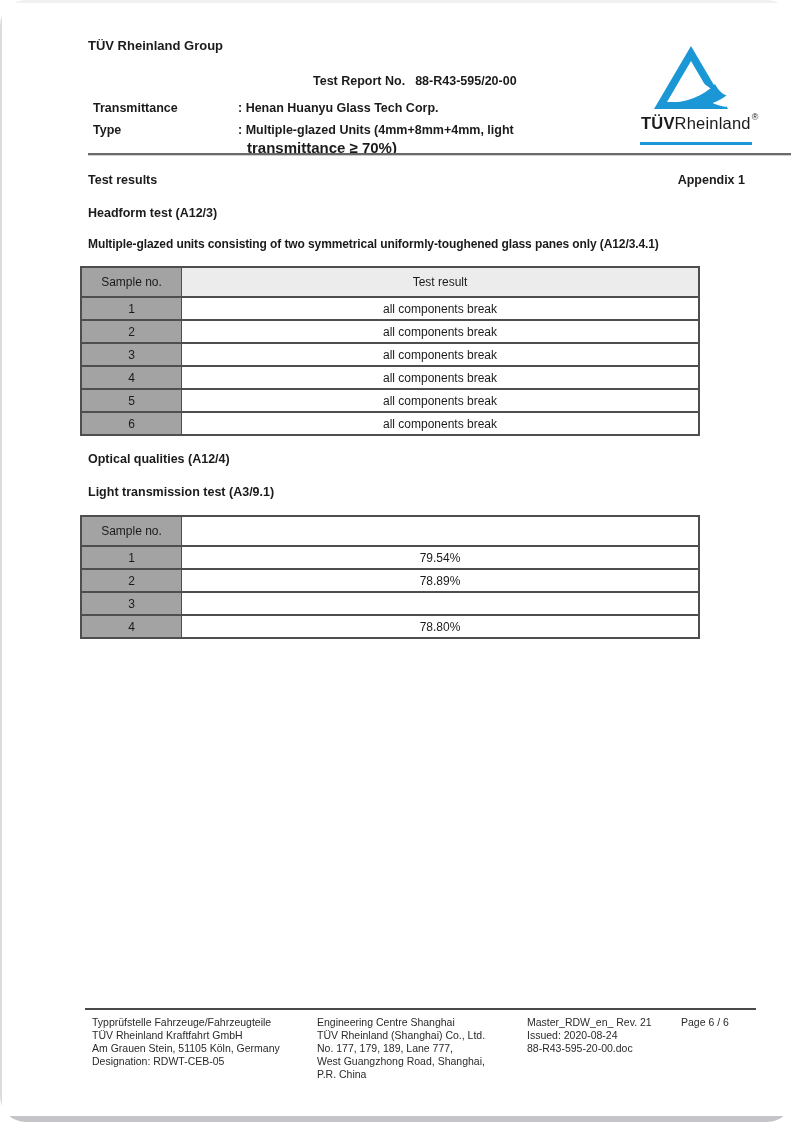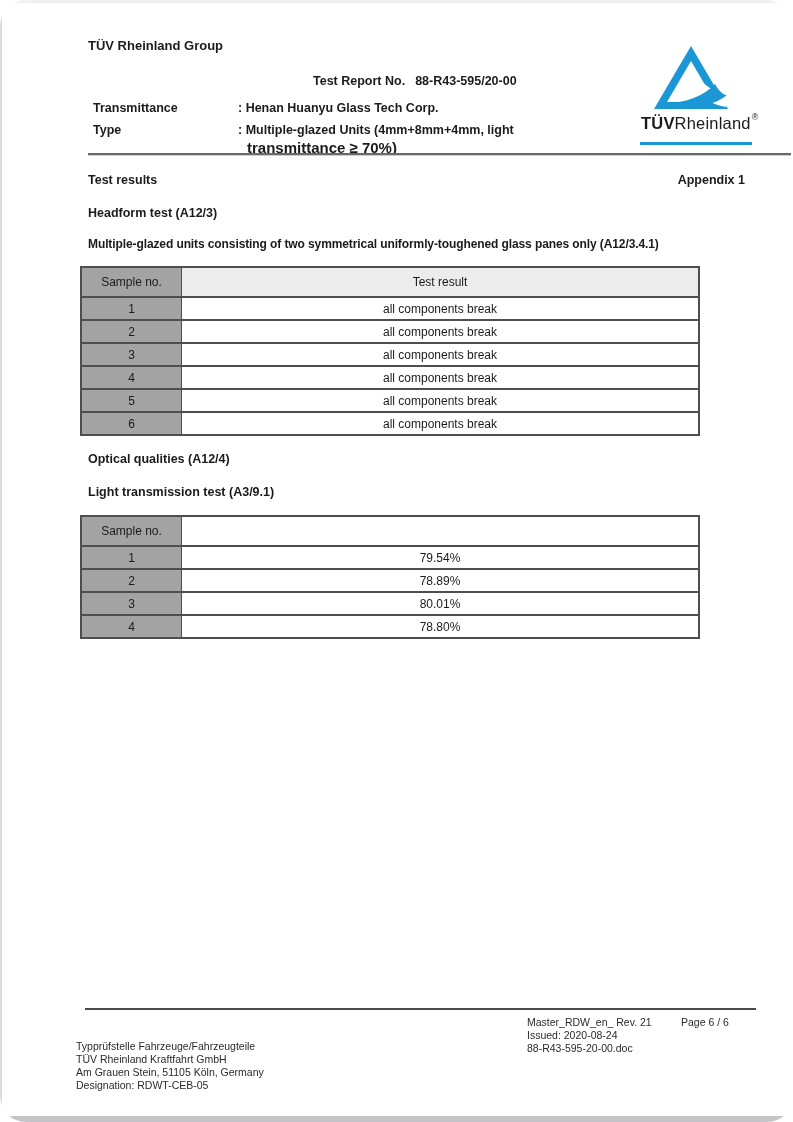--- a/index.html
+++ b/index.html
@@ -57,21 +57,21 @@
     width: 100px; border-right: 1px solid #4e4e4e; background: #a3a3a3;
     display: flex; align-items: center; justify-content: center;
   }
   .t-row .c2 { flex: 1; display: flex; align-items: center; justify-content: center; background: #fff; }
   .t-head { height: 28px; }
   .t-head .c2 { background: #ececec; }
   .t-body { height: 23px; }
 
   .footer-rule { left: 85px; top: 1008px; width: 671px; height: 2px; background: #4a4a4a; }
   .footer-col { top: 1016px; font-size: 10.5px; line-height: 13px; color: #2a2a2a; }
-  .fc1 { left: 76px; margin-top: 24px; }
+  .fc1 { left: 92px; }
   .fc2 { left: 317px; }
   .fc3 { left: 527px; }
   .fc4 { left: 681px; }
   .footer-col span { display: block; }
 </style>
 </head>
 <body>
 
 <div class="page">
   <div class="edge-top"></div>
@@ -150,37 +150,43 @@
     <div class="t-row t-body">
       <div class="c1">1</div>
       <div class="c2">79.54%</div>
     </div>
     <div class="t-row t-body">
       <div class="c1">2</div>
       <div class="c2">78.89%</div>
     </div>
     <div class="t-row t-body">
       <div class="c1">3</div>
-      <div class="c2">80.01%</div>
     </div>
     <div class="t-row t-body">
       <div class="c1">4</div>
       <div class="c2">78.80%</div>
     </div>
   </div>
 
   <div class="abs footer-rule"></div>
 
   <div class="abs footer-col fc1">
     <span>Typprüfstelle Fahrzeuge/Fahrzeugteile</span>
     <span>TÜV Rheinland Kraftfahrt GmbH</span>
     <span>Am Grauen Stein, 51105 Köln, Germany</span>
     <span>Designation: RDWT-CEB-05</span>
   </div>
 
+  <div class="abs footer-col fc2">
+    <span>Engineering Centre Shanghai</span>
+    <span>TÜV Rheinland (Shanghai) Co., Ltd.</span>
+    <span>No. 177, 179, 189, Lane 777,</span>
+    <span>West Guangzhong Road, Shanghai,</span>
+    <span>P.R. China</span>
+  </div>
 
   <div class="abs footer-col fc3">
     <span>Master_RDW_en_ Rev. 21</span>
     <span>Issued: 2020-08-24</span>
     <span>88-R43-595-20-00.doc</span>
   </div>
 
   <div class="abs footer-col fc4">
     <span>Page 6 / 6</span>
   </div>

